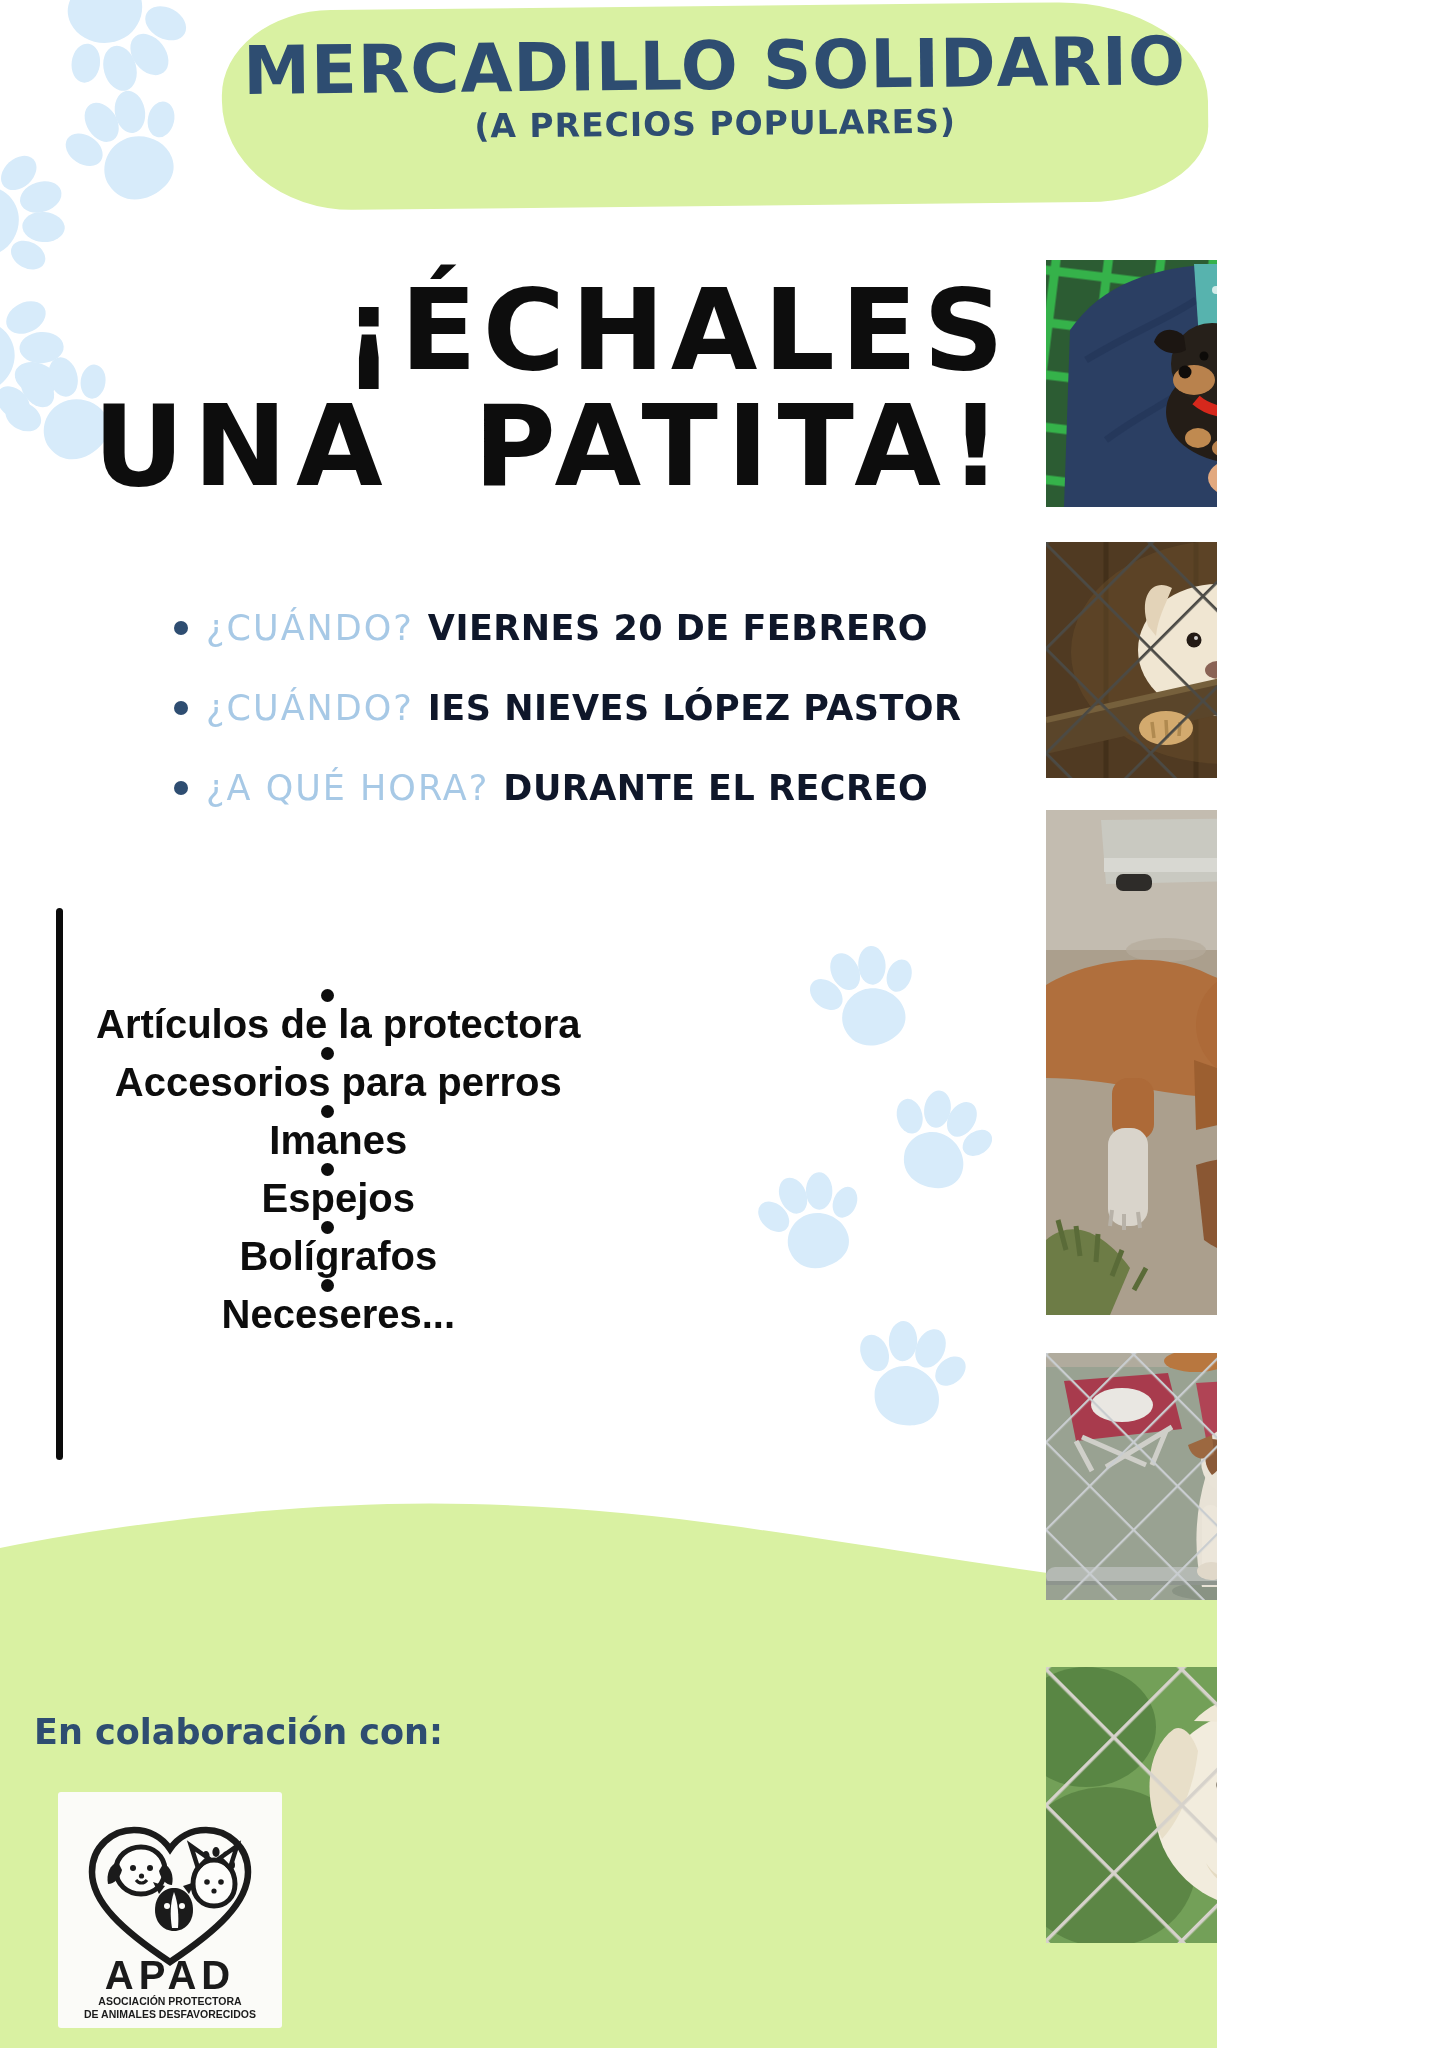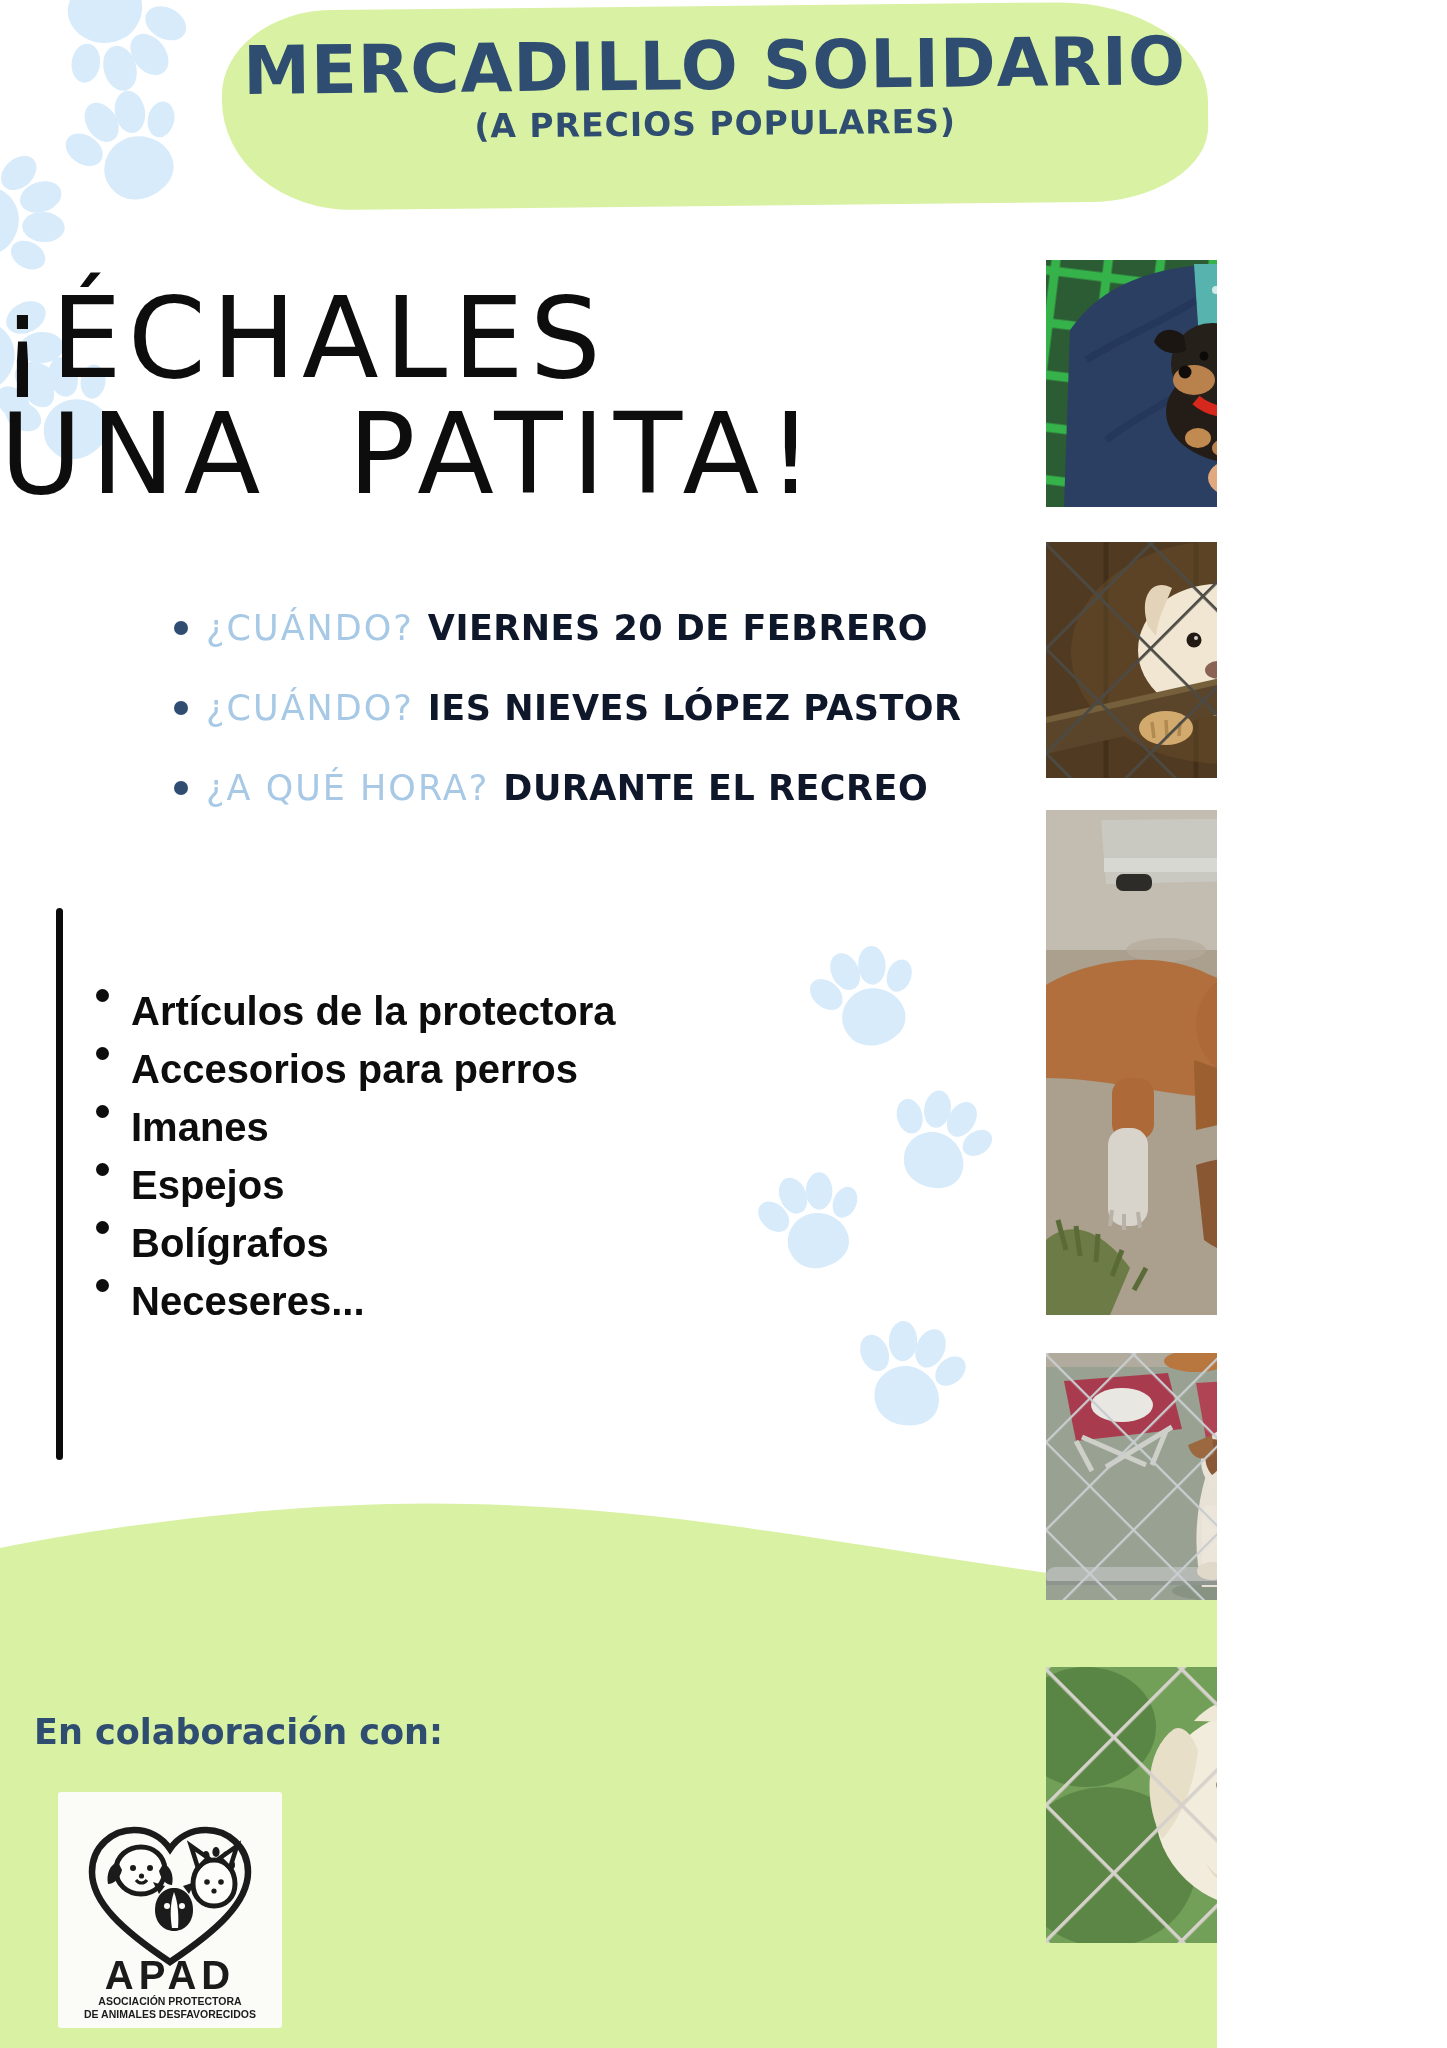--- a/index.html
+++ b/index.html
@@ -10,37 +10,37 @@
   .paw{position:absolute;color:#d7ebfa;z-index:1;}
 
   
   .banner{position:absolute;left:222px;top:6px;width:986px;height:200px;background:#d9f1a2;
           border-radius:110px 150px 120px 130px / 85px 100px 75px 110px;
           transform:rotate(-0.6deg);z-index:2;text-align:center;}
   .banner-title{margin-top:24px;font-size:67px;font-weight:bold;color:#2e4d71;letter-spacing:1px;line-height:1.1;}
   .banner-subtitle{margin-top:0px;font-size:33px;font-weight:bold;color:#2e4d71;letter-spacing:1px;}
 
   
-  .headline{position:absolute;left:0px;top:280px;width:1010px;text-align:left;color:#0d0d0d;
-            font-weight:normal;z-index:2;line-height:1.04;}
+  .headline{position:absolute;left:0px;top:272px;width:1010px;text-align:right;color:#0d0d0d;
+            font-weight:bold;z-index:2;line-height:1.04;}
   .h-line1{font-size:112px;letter-spacing:6px;}
   .h-line2{font-size:112px;letter-spacing:9px;word-spacing:34px;white-space:nowrap;}
 
   
   .details{position:absolute;left:174px;top:588px;z-index:2;list-style:none;margin:0;padding:0;}
   .details li{display:flex;align-items:center;height:80px;white-space:nowrap;}
   .q-dot{width:14px;height:14px;border-radius:50%;background:#2e4d71;margin-right:18px;flex:0 0 auto;}
   .q-word{font-size:35px;color:#a7c9e6;letter-spacing:2px;margin-right:14px;}
   .q-answer{font-size:35px;font-weight:bold;color:#0f172a;letter-spacing:0.5px;}
 
   
   .rule{position:absolute;left:56px;top:908px;width:7px;height:552px;background:#0b0b0b;border-radius:4px;z-index:2;}
   .items{position:absolute;left:96px;top:989px;z-index:2;list-style:none;margin:0;padding:0;
          font-family:"Liberation Sans",sans-serif;}
-  .items li{display:flex;align-items:flex-start;height:58px;}
+  .items li{display:flex;align-items:center;height:58px;flex-direction:column;}
   .i-dot{width:13px;height:13px;border-radius:50%;background:#0d0d0d;margin-right:22px;flex:0 0 auto;}
   .i-label{font-size:40px;font-weight:bold;color:#0d0d0d;}
 
   
   .green-bottom{position:absolute;left:0;top:1470px;width:1447px;height:578px;z-index:0;}
 
   
   .collab-label{position:absolute;left:34px;top:1712px;font-size:35px;font-weight:bold;color:#2e4d71;z-index:3;}
   .logo-box{position:absolute;left:58px;top:1792px;width:224px;height:236px;z-index:3;}
 

